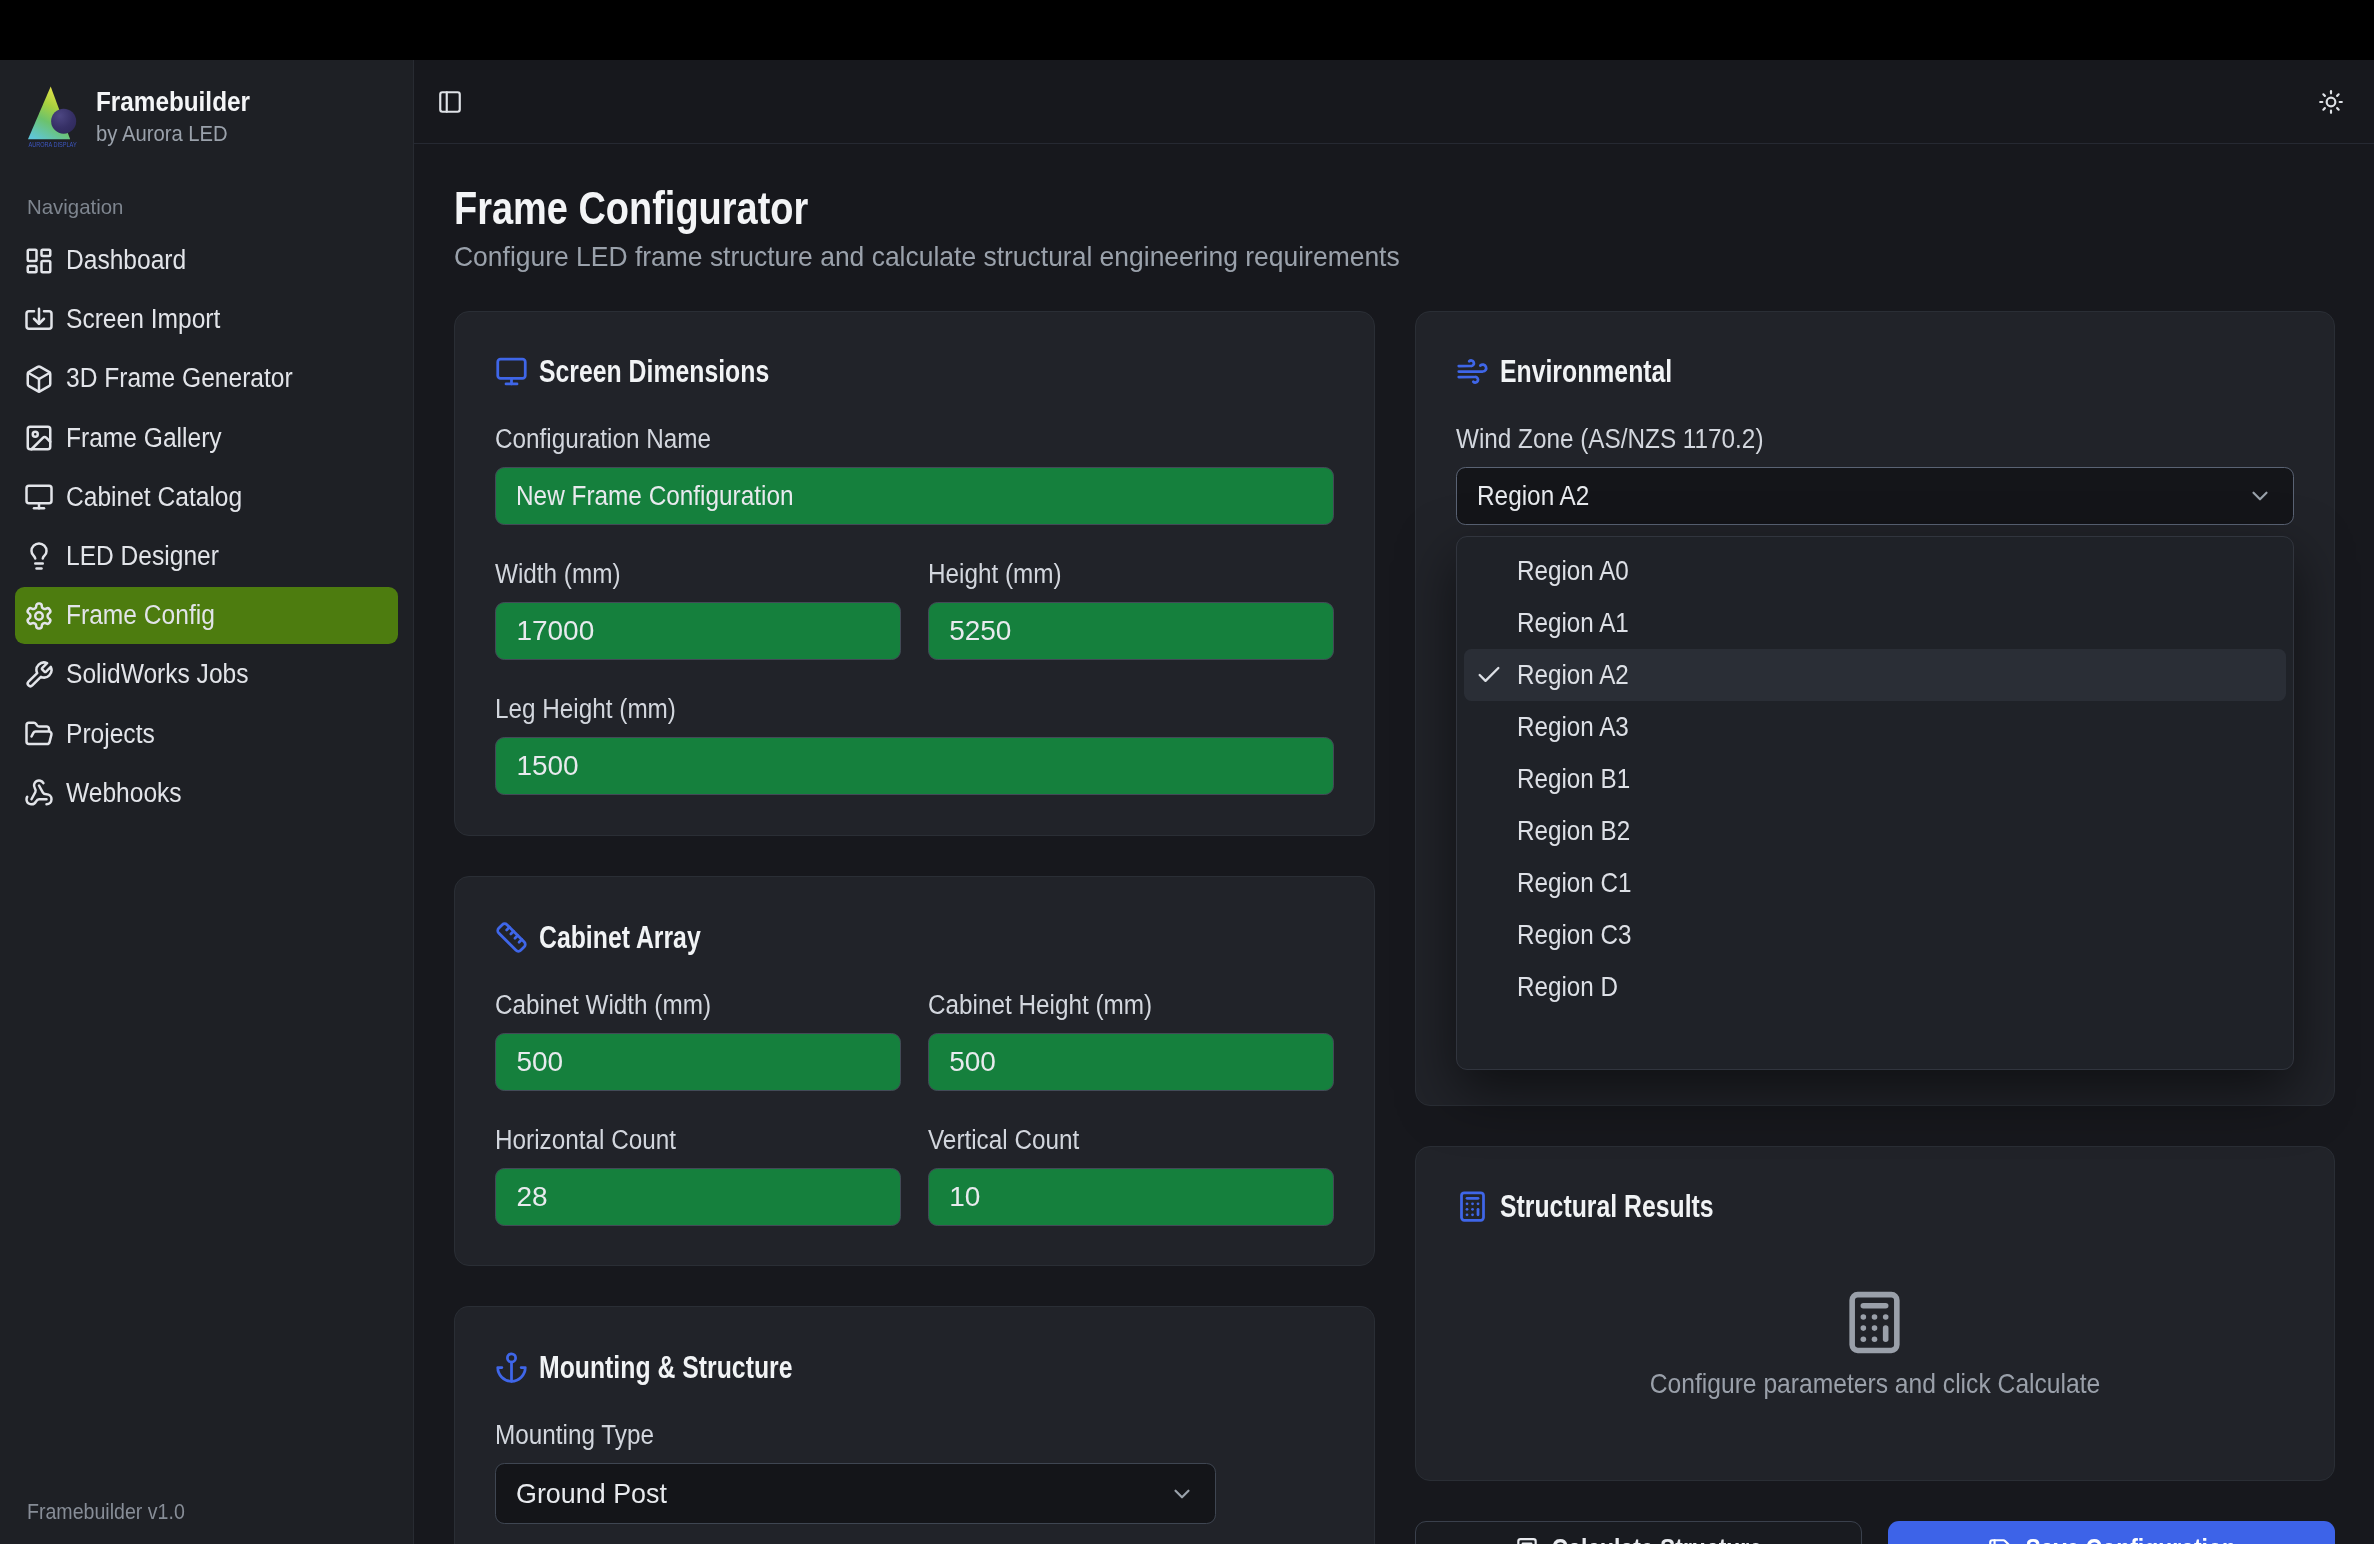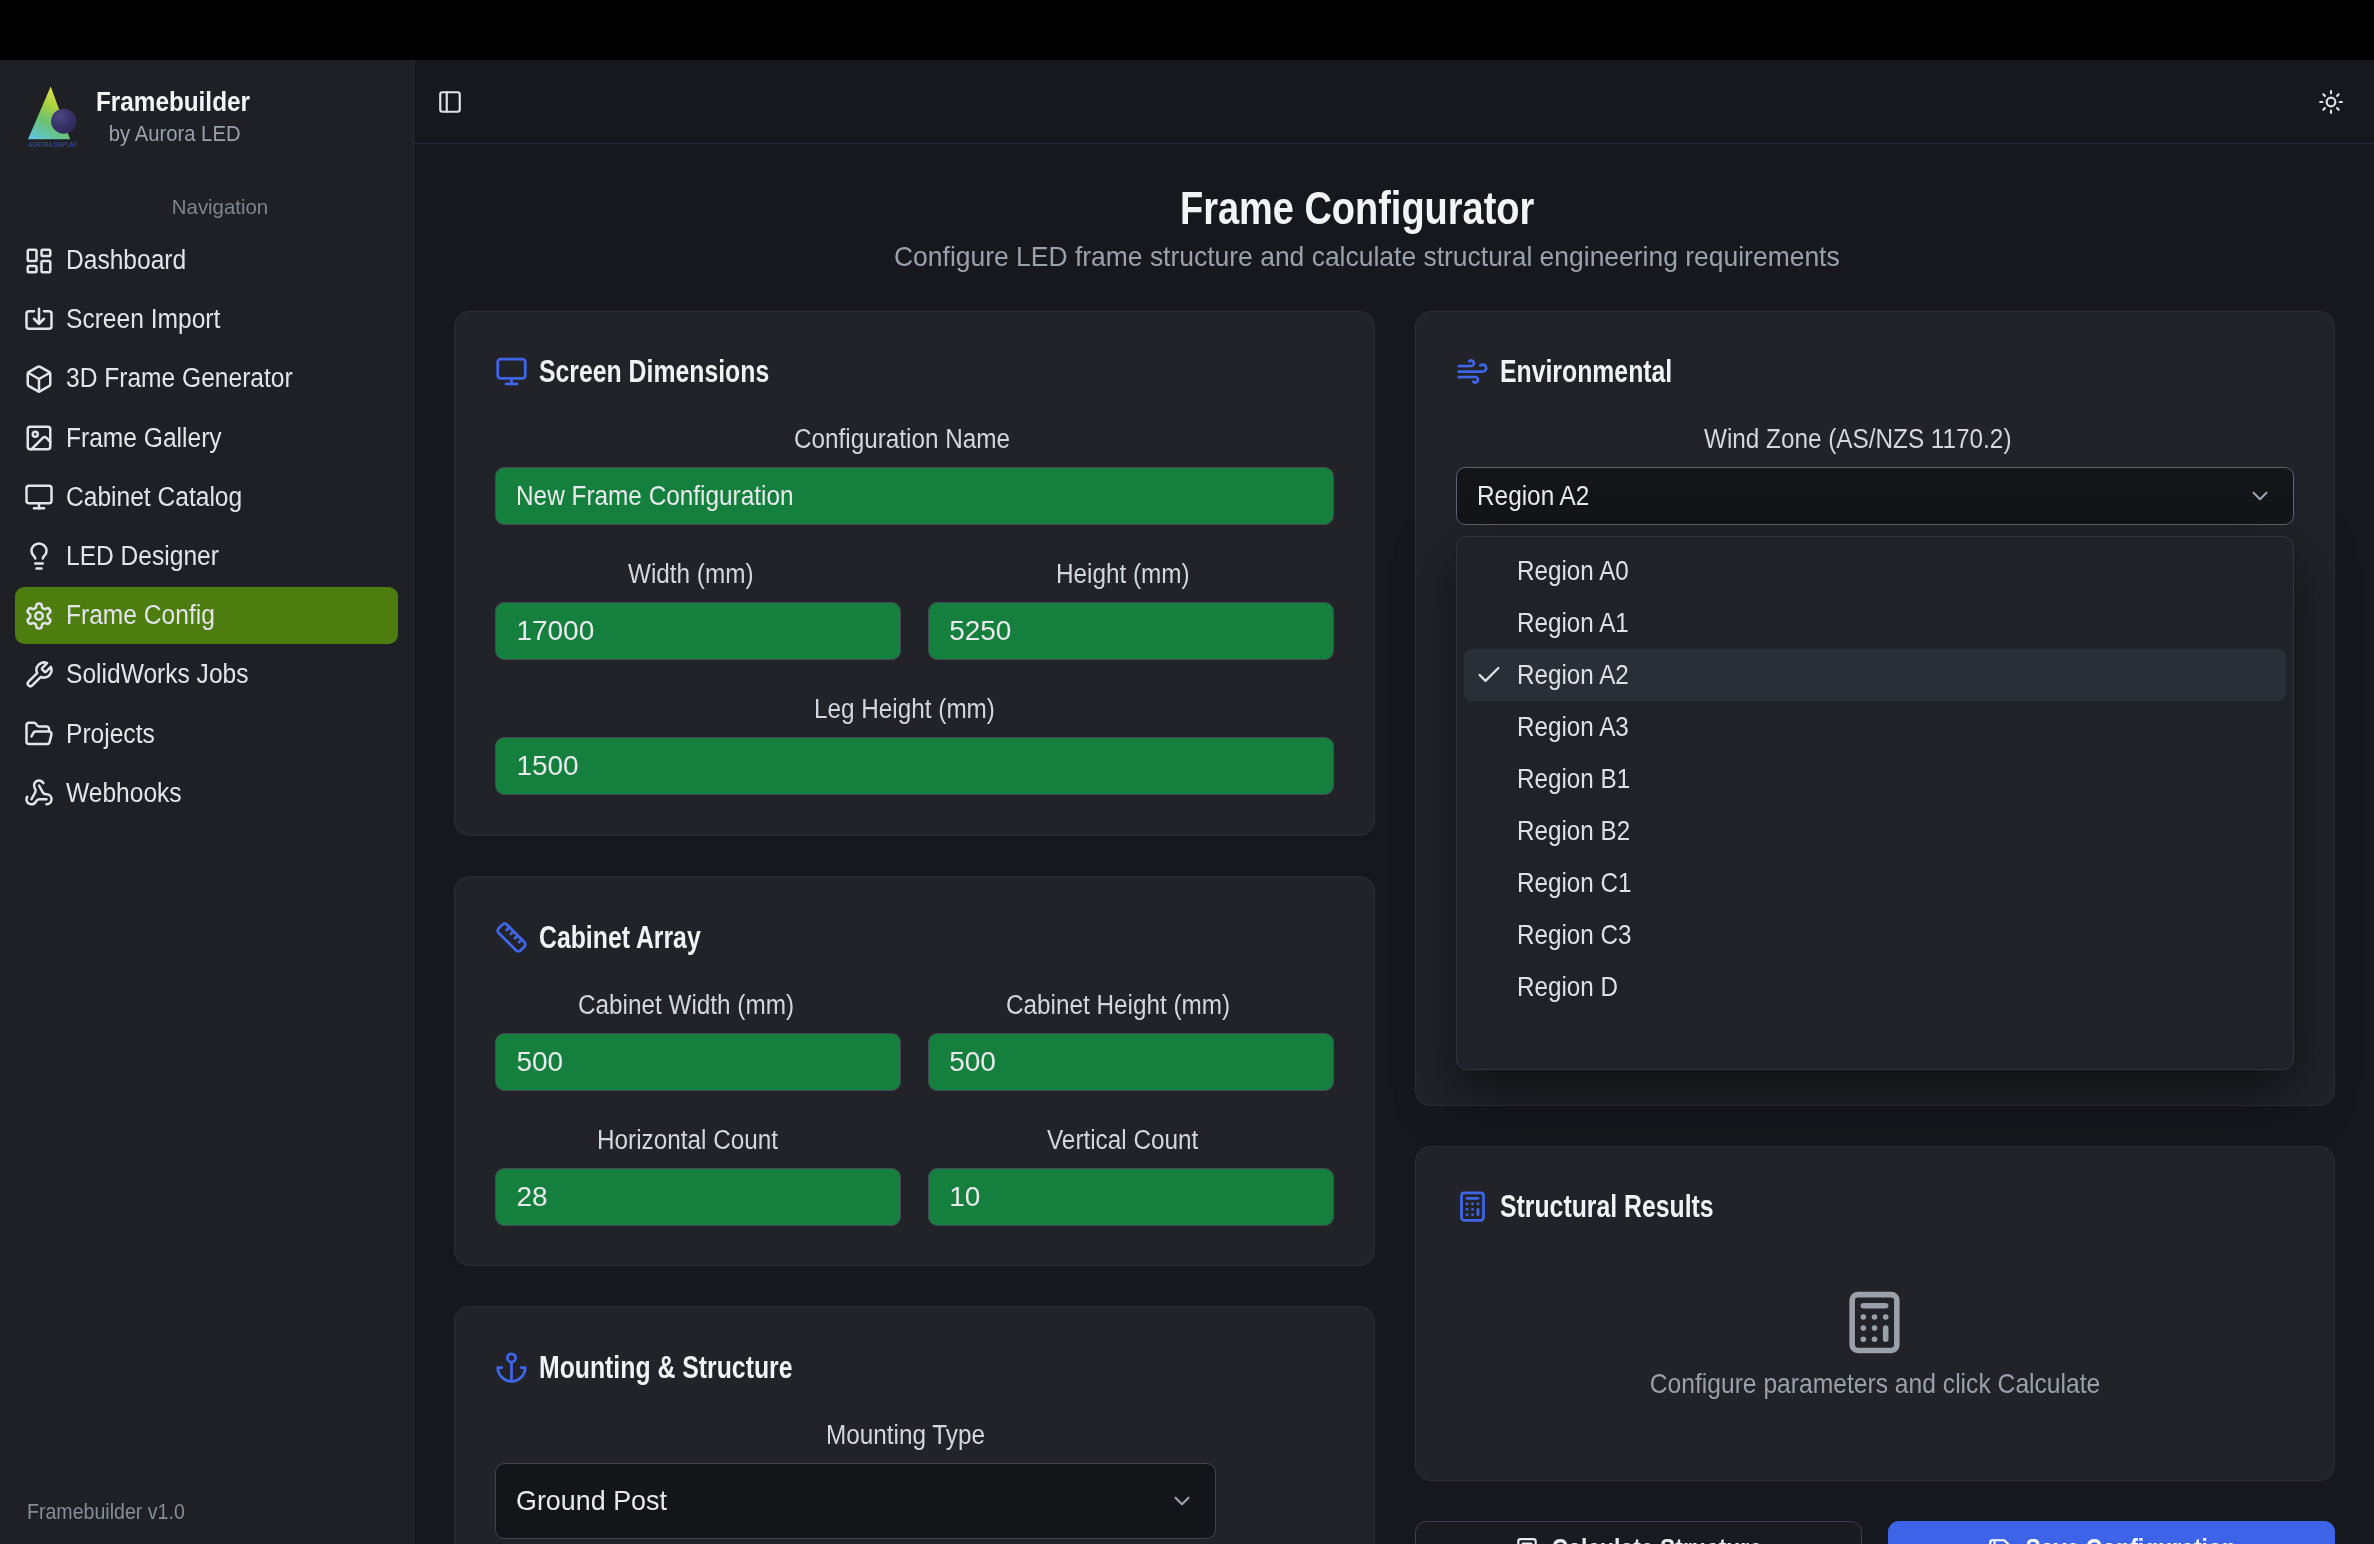--- a/index.html
+++ b/index.html
@@ -1,20 +1,20 @@
 <!DOCTYPE html>
 <html style="font-size:15px"><head>
 <meta charset="utf-8">
 <style>
 * { margin:0; padding:0; box-sizing:border-box; }
 html,body { width:2375px; height:1544px; overflow:hidden; }
 body { background:#000; font-family:"Liberation Sans", sans-serif; -webkit-font-smoothing:antialiased; }
 svg { display:block; }
 .chrome { height:60px; background:#000; }
-.app { display:flex; height:1484px;text-align:center; }
+.app { display:flex; height:1484px; }
 
 
 aside { width:414px; flex:0 0 414px; background:#1e2025; border-right:0.9px solid #282b32; position:relative; }
 .logo-row { display:flex; align-items:flex-start; padding:26px 26px 0 27px; }
 .logo-mark { width:52px; height:63px; position:relative; flex:0 0 52px; }
 .logo-text { margin-left:16.7px; padding-top:0.9px; }
 .logo-title { font-size:27px; font-weight:bold; color:#f4f5f7; line-height:30px; transform:scaleX(.9); transform-origin:left; white-space:nowrap; }
 .logo-sub { font-size:22px; color:#9aa1ab; line-height:26px; margin-top:3.7px; transform:scaleX(.92); transform-origin:left; white-space:nowrap; }
 .nav-label { margin:45px 0 0 27px; font-size:20.4px; color:#7e858f; line-height:26px; }
 nav { margin-top:12px; padding:0 15px; }
@@ -49,21 +49,21 @@
 .input { height:58px; border:1.9px solid #434a57; background:#15803d; border-radius:9.3px; font-size:28px; color:#e8eaee; display:flex; align-items:center; padding:0 20.4px; }
 .input span, .select .v { display:inline-block; transform:scaleX(.87); transform-origin:left; white-space:nowrap; }
 .input span.num { transform:none; }
 .sel-ground .v { transform:scaleX(.96); }
 .row2 { display:grid; grid-template-columns:1fr 1fr; gap:27px; }
 
 
 .select { height:58px; border:1.9px solid #59627350; background:#141519; border-radius:9.3px; font-size:28px; color:#e8eaee; display:flex; align-items:center; justify-content:space-between; padding:0 20.4px; }
 .select svg { width:26px; height:26px; color:#9aa2ab; }
 .sel-wind { border-color:#5a6374; }
-.sel-ground { width:721px; height:76px; border-color:#3f4652; }
+.sel-ground { width:721px; height:61px; border-color:#3f4652; }
 
 
 .card-env { min-height:795px; position:relative; }
 .dd { position:absolute; top:224px; left:40px; right:40px; height:534px; background:#1f2228; border:0.9px solid #31353e; border-radius:11px; padding:8.3px 7.4px; box-shadow:0 22px 56px rgba(0,0,0,.55); }
 .dd-item { height:52px; display:flex; align-items:center; padding-left:53px; font-size:28px; color:#dde0e6; border-radius:7.4px; position:relative; }
 .dd-item em { font-style:normal; display:inline-block; transform:scaleX(.865); transform-origin:left; white-space:nowrap; }
 .dd-item.sel { background:#2a2e36; }
 .dd-item svg { position:absolute; left:11px; top:50%; margin-top:-14px; width:28px; height:28px; color:#dde0e6; }
 
 

